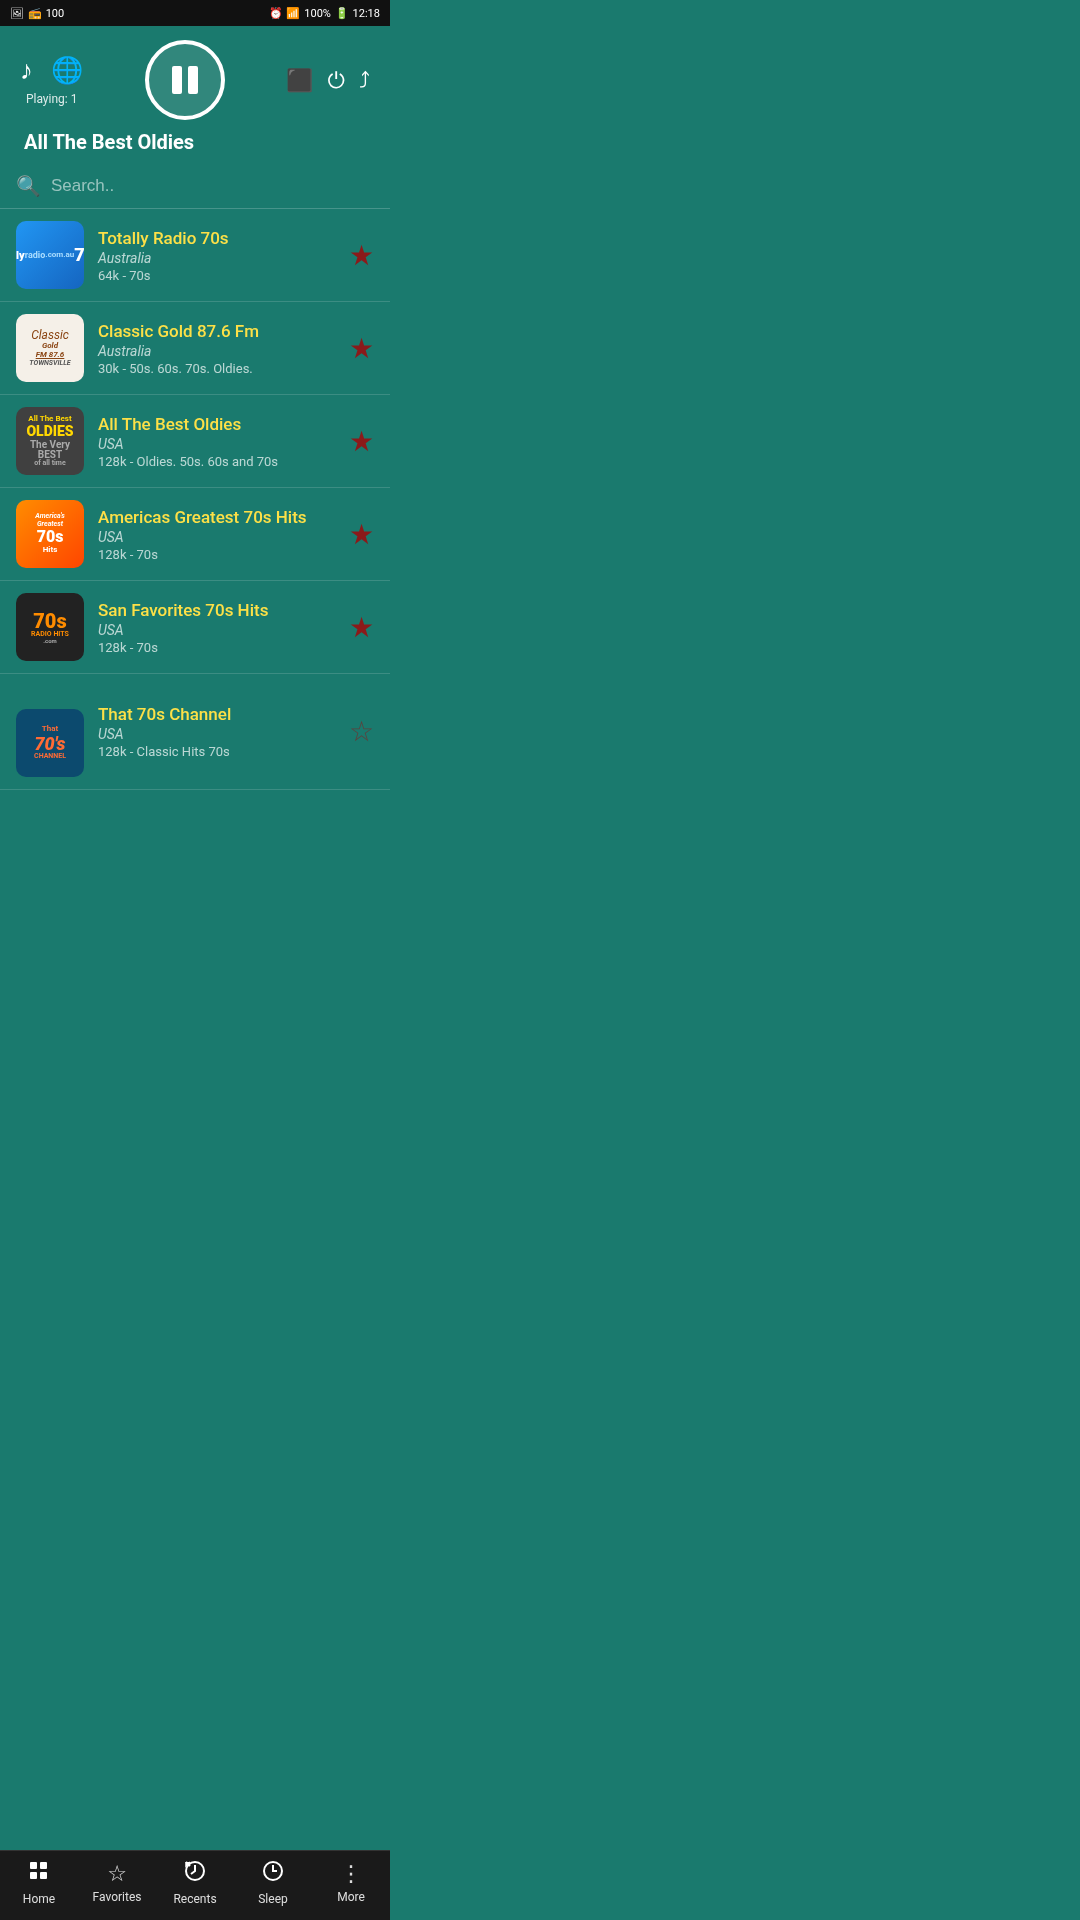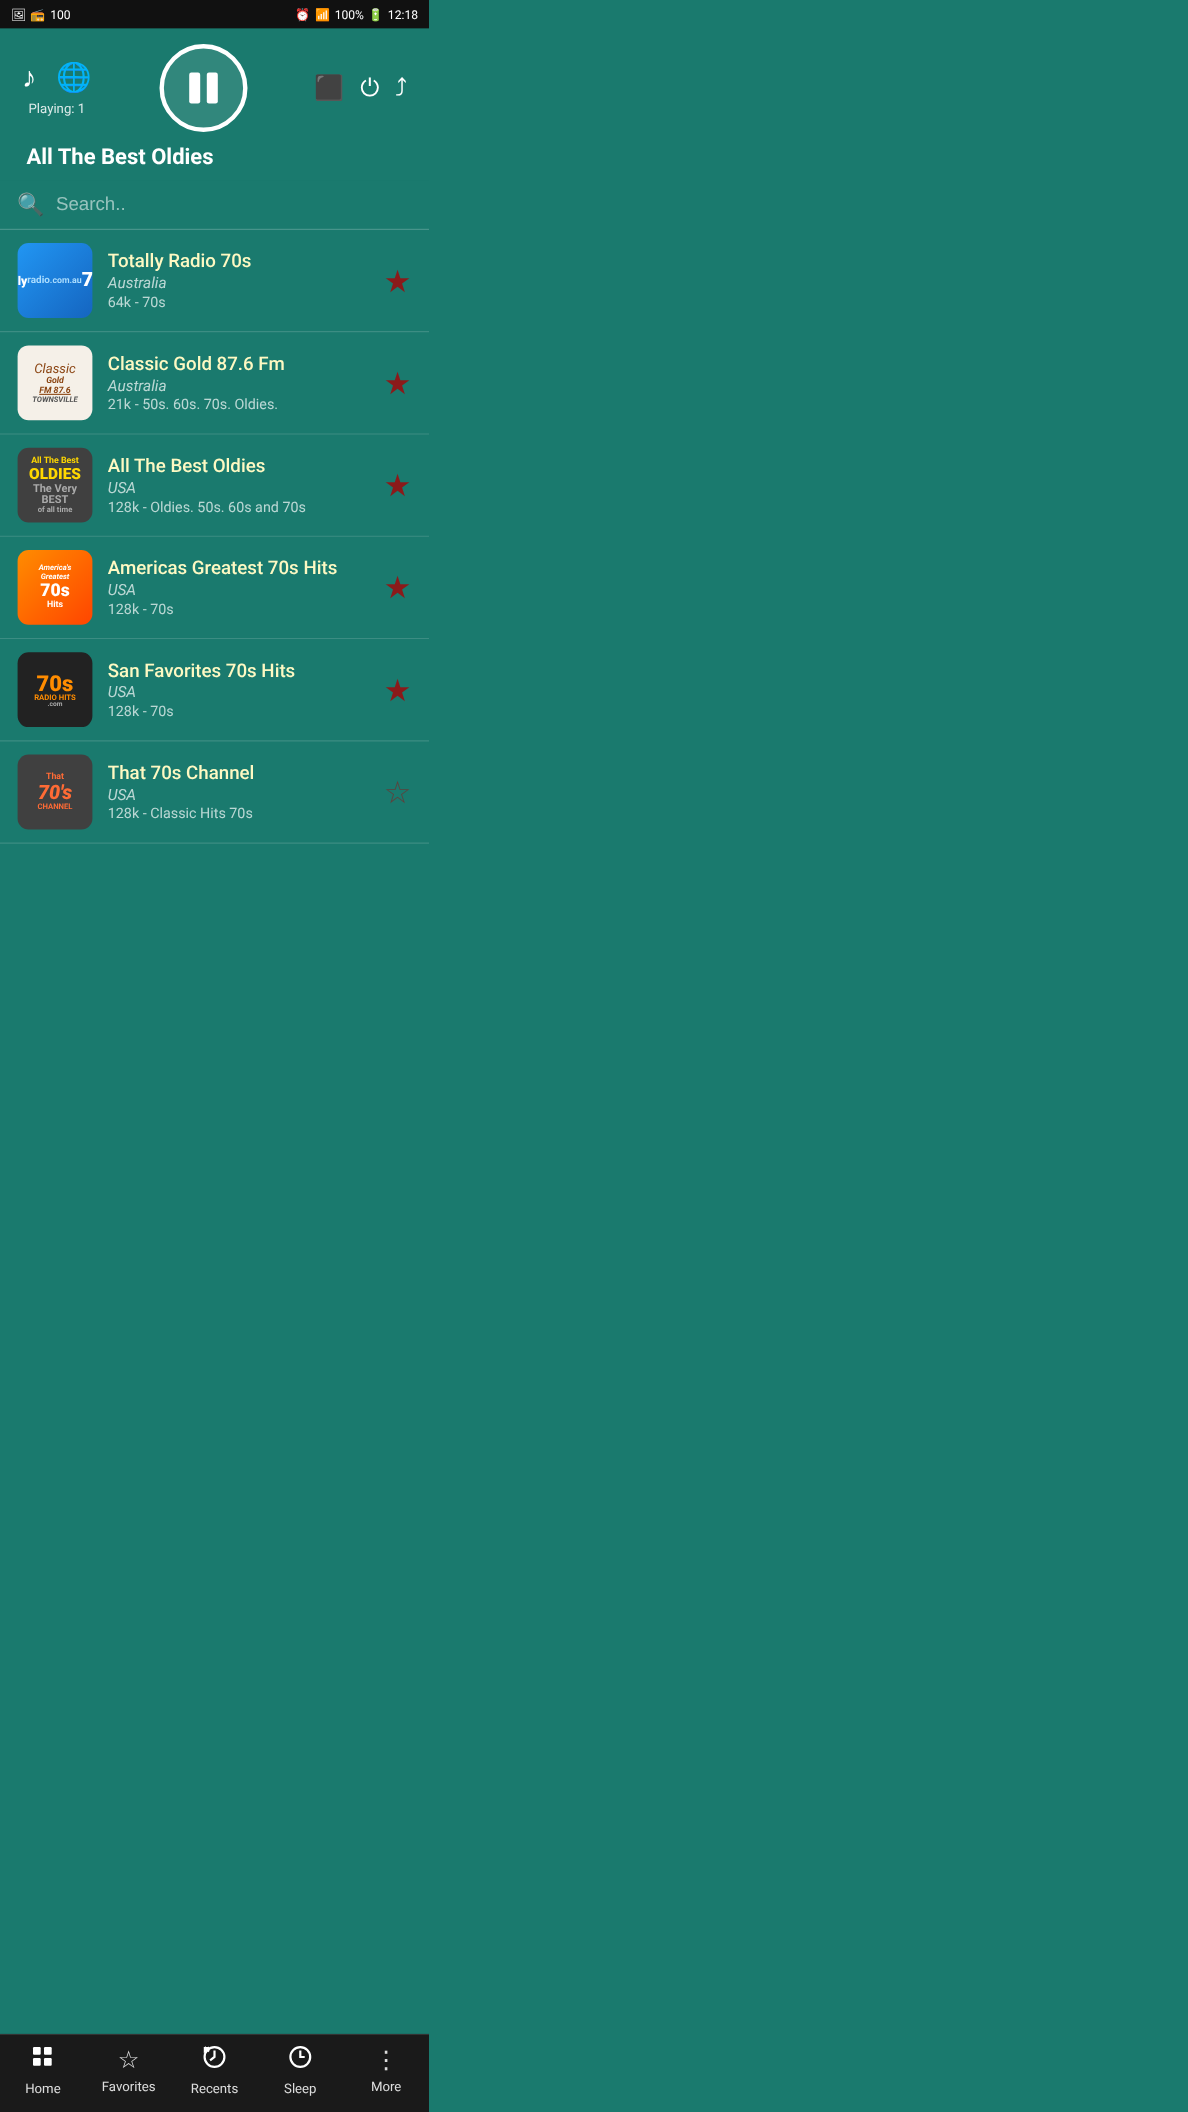--- a/index.html
+++ b/index.html
@@ -127,21 +127,21 @@
       justify-content: center;
       font-size: 10px;
       font-weight: bold;
     }
     .station-info {
       flex: 1;
     }
     .station-name {
       font-size: 17px;
       font-weight: 500;
-      color: #fef9c3;
+      color: #fde047;
     }
     .station-country {
       font-size: 14px;
       color: rgba(255,255,255,0.7);
       margin-top: 2px;
       font-style: italic;
     }
     .station-meta {
       font-size: 13px;
       color: rgba(255,255,255,0.7);
@@ -182,24 +182,25 @@
       font-size: 8px;
       text-align: center;
     }
     .logo-sf {
       background: #222;
       color: #ff8c00;
       font-size: 8px;
       text-align: center;
     }
     .logo-that70s {
-      background: #404040;
+      background: #0c4a6e;
       color: #ff6b35;
       font-size: 8px;
       text-align: center;
+      margin-top: 23px;
     }
 
     
     .bottom-nav {
       background: #1a1a1a;
       display: flex;
       justify-content: space-around;
       align-items: center;
       padding: 8px 0 14px;
       border-top: 1px solid #333;
@@ -296,21 +297,21 @@
       <div style="font-size:10px; font-style:italic; color:#8b4513; line-height:1.1; padding:6px;">
         <div style="font-size:12px; font-weight:400;">Classic</div>
         <div style="font-size:8px;">Gold</div>
         <div style="font-size:8px;text-decoration:underline;">FM 87.6</div>
         <div style="font-size:7px; color:#555;">TOWNSVILLE</div>
       </div>
     </div>
     <div class="station-info">
       <div class="station-name">Classic Gold 87.6 Fm</div>
       <div class="station-country">Australia</div>
-      <div class="station-meta">21k - 50s. 60s. 70s. Oldies.</div>
+      <div class="station-meta">30k - 50s. 60s. 70s. Oldies.</div>
     </div>
     <div class="star-btn star-filled">★</div>
   </div>
 
   <div class="station-item">
     <div class="station-logo logo-oldies">
       <div style="padding:4px; text-align:center;">
         <div style="font-size:8px; color:#ffd700; font-weight:700; line-height:1.1;">All The Best</div>
         <div style="font-size:14px; color:#ffd700; font-weight:900; line-height:1.1;">OLDIES</div>
         <div style="font-size:10px; color:#aaa; line-height:1;">The Very BEST</div>

